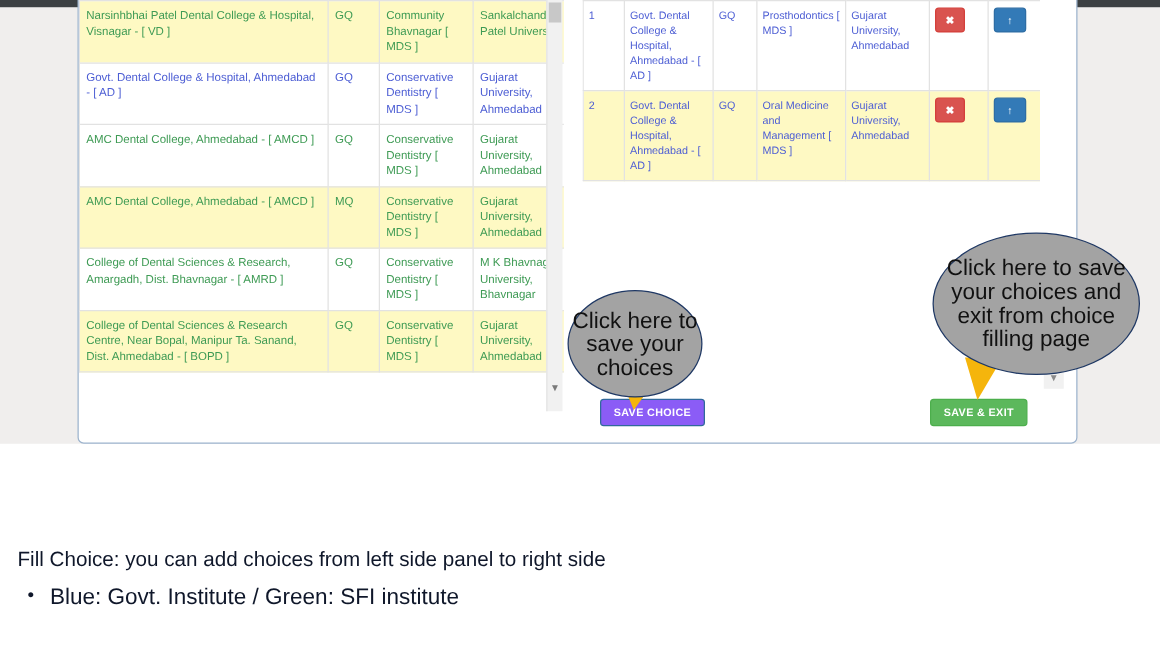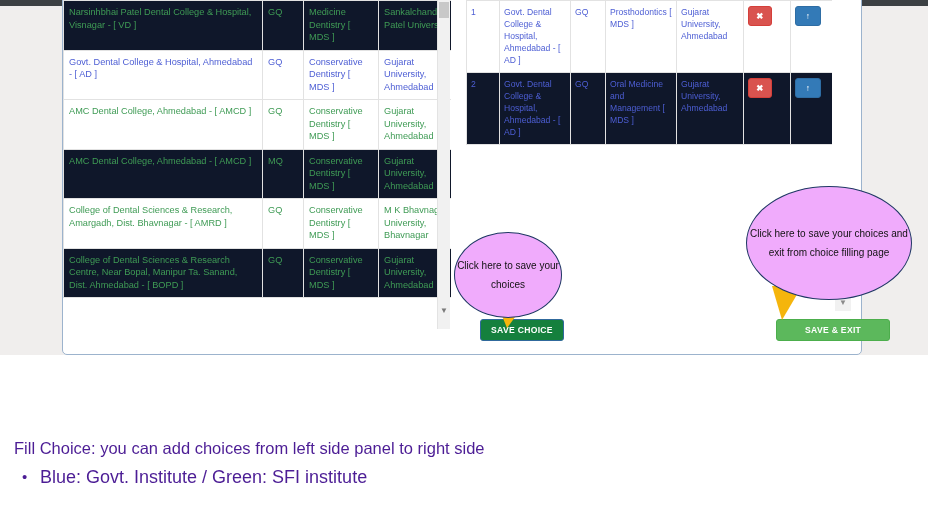--- a/index.html
+++ b/index.html
@@ -44,21 +44,21 @@
     line-height:12.5px;
     word-wrap:break-word;
   }
   .c-inst{width:188px;}
   .c-quota{width:30px;}
   .c-branch{width:64px;}
   .c-univ{width:64px;}
   tr.govt td{color:#4d5ed4;}
   tr.govt td *{color:#4d5ed4;}
   tr.sfi td{color:#3f9b55;}
-  tr.alt{background:#0f172a;}
+  tr.alt{background:#fef9c3;}
   .btn{
     display:inline-block;border-radius:3px;border:1px solid transparent;
     font-size:8.5px;font-weight:bold;color:#fff;text-align:center;
     padding:3px 6px;cursor:pointer;letter-spacing:.2px;
   }
   .btn-del{background:#d9534f;border-color:#d43f3a;color:#fff!important;
            padding:3px 6px;min-width:10px;}
   .btn-mv{background:#337ab7;border-color:#2e6da4;color:#fff!important;
           padding:3px 7px;min-width:10px;}
   
@@ -92,76 +92,76 @@
   .r-univ{width:58px;}
   .r-b1{width:38px;}
   .r-b2{width:38px;}
   #right-scroll-arrow{
     position:absolute;left:835px;top:295px;width:16px;height:16px;
     background:#f1f1f1;color:#8b8b8b;font-size:8px;text-align:center;line-height:16px;
   }
   
   #save-choice{
     position:absolute;left:480px;top:319px;
-    background:#15803d;border:1px solid #30699c;border-radius:3px;
+    background:#8b5cf6;border:1px solid #30699c;border-radius:3px;
     color:#fff;font-size:8.6px;font-weight:bold;padding:5px 10px;
     letter-spacing:.3px;cursor:pointer;
   }
   #save-exit{
-    position:absolute;left:776px;top:319px;
+    position:absolute;left:744px;top:319px;
     background:#5cb85c;border:1px solid #4cae4c;border-radius:3px;
-    color:#fff;font-size:8.6px;font-weight:bold;padding:5px 28px;
+    color:#fff;font-size:8.6px;font-weight:bold;padding:5px 10px;
     letter-spacing:.3px;cursor:pointer;
   }
   
   .callout{
-    position:absolute;background:#f0abfc;border:1.6px solid #1f3864;
+    position:absolute;background:#a3a3a3;border:1.6px solid #1f3864;
     border-radius:50%;color:#111;text-align:center;
-    font-size:10px;line-height:19px;
+    font-size:18px;line-height:19px;
     display:flex;align-items:center;justify-content:center;
     box-sizing:border-box;
   }
   #callout-left{left:454px;top:232px;width:108px;height:86px;}
   #callout-right{left:746px;top:186px;width:166px;height:114px;}
   .tail{position:absolute;width:0;height:0;}
   #tail-left{
     left:498px;top:306px;
     border-left:9px solid transparent;border-right:16px solid transparent;
     border-top:22px solid #f5b50c;
   }
   #tail-right{
     left:772px;top:286px;
     border-left:10px solid transparent;border-right:20px solid transparent;
     border-top:34px solid #f5b50c;
   }
   
   #caption{
     position:absolute;left:14px;top:437px;width:900px;
     font-family:"Liberation Sans",sans-serif;
-    color:#4c1d95;
+    color:#0f172a;
   }
   #caption .line1{font-size:16.5px;line-height:22px;margin-bottom:7px;}
   #caption ul{margin:0;padding:0;list-style:none;}
   #caption li{font-size:18px;line-height:22px;margin-bottom:7px;padding-left:26px;position:relative;}
   #caption li:before{content:"\2022";position:absolute;left:8px;top:0;font-size:15px;}
 </style>
 </head>
 <body>
 
 <div id="topbar"></div>
 <div id="page-bg"></div>
 <div id="panel"></div>
 
 <div id="left-wrap">
   <table class="grid">
     <tbody id="left-body">
         <tr class="sfi alt">
           <td class="c-inst">Narsinhbhai Patel Dental College &amp; Hospital, Visnagar - [ VD ]</td>
           <td class="c-quota">GQ</td>
-          <td class="c-branch">Medicine Dentistry [ MDS ]</td>
+          <td class="c-branch">Community Bhavnagar [ MDS ]</td>
           <td class="c-univ">Sankalchand Patel University</td>
         </tr>
         <tr class="govt">
           <td class="c-inst">Govt. Dental College &amp; Hospital, Ahmedabad - [ AD ]</td>
           <td class="c-quota">GQ</td>
           <td class="c-branch">Conservative Dentistry [ MDS ]</td>
           <td class="c-univ">Gujarat University, Ahmedabad</td>
         </tr>
         <tr class="sfi">
           <td class="c-inst">AMC Dental College, Ahmedabad - [ AMCD ]</td>

